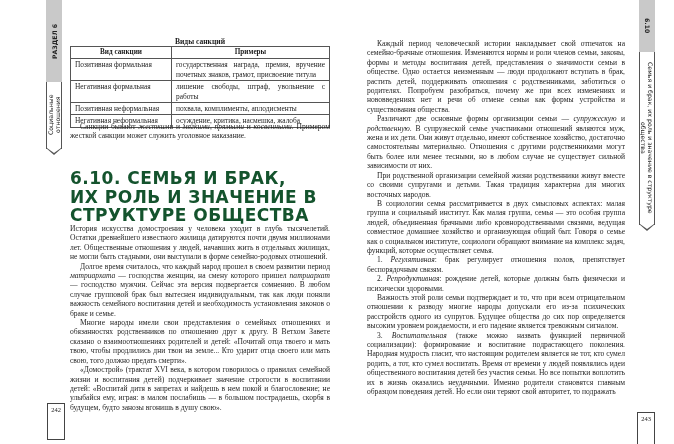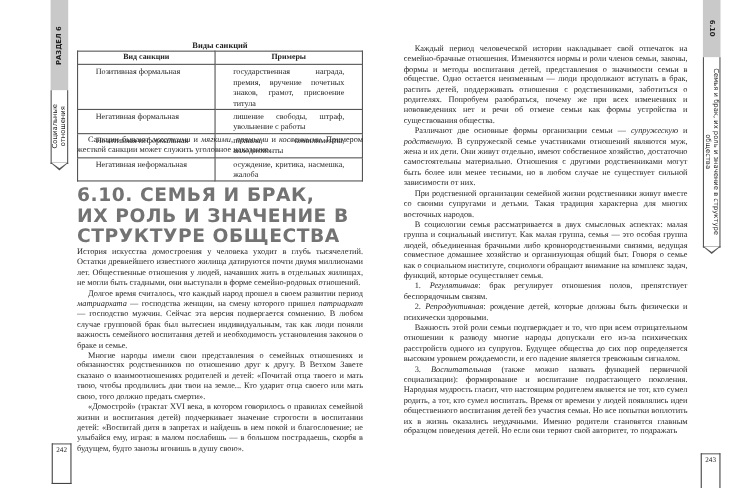--- a/index.html
+++ b/index.html
@@ -44,32 +44,32 @@
   .pnum { position:absolute; width:16px; height:36px; border:1px solid #444; border-top:none; background:#fff;
           font-size:6.5px; text-align:center; line-height:14px; }
   .pnum:before { content:""; position:absolute; left:-1px; top:0; width:18px; height:1px; background:transparent;
           border-top:1px solid #444; clip-path: polygon(0 0, 100% 0, 100% 100%, 0 100%); }
   #pnum-left { left:27px; top:403px; }
   #pnum-right { left:300px; top:412px; }
 
   
   .tbl-caption { position:absolute; left:50px; top:37px; width:260px; text-align:center; font-weight:bold; font-size:7.6px; }
   table.sanctions { position:absolute; left:50px; top:46px; width:260px; border-collapse:collapse; font-size:7.4px; line-height:9.4px; }
-  table.sanctions th, table.sanctions td { border:1px solid #555; padding:1px 16px; vertical-align:top; }
+  table.sanctions th, table.sanctions td { border:1px solid #555; padding:1px 4px; vertical-align:top; }
   table.sanctions th { font-weight:bold; text-align:center; font-size:7.2px; }
   table.sanctions td.c1 { width:92px; }
   table.sanctions td.c2 { text-align:justify; }
 
   .text { position:absolute; font-size:7.55px; line-height:9.4px; text-align:justify; }
   .text p { margin:0; text-indent:10px; }
   .text p.noind { text-indent:0; }
   .text i { font-style:italic; }
 
   .heading { position:absolute; left:50px; top:169px; width:250px; font-family:"DejaVu Sans", sans-serif;
-             font-size:17px; line-height:18.5px; font-weight:bold; letter-spacing:0.5px; text-transform:uppercase; color:#737373; }
+             font-size:17px; line-height:18.5px; font-weight:bold; letter-spacing:0.5px; text-transform:uppercase; color:#14532d; }
 </style>
 </head>
 <body>
 
 <div class="page" id="page-left">
 
   <div class="side-tab" id="left-tab">
     <div class="tab-gray" style="height:82px;">
       <div class="vtext bold" style="top:0;height:82px;">РАЗДЕЛ 6</div>
     </div>

